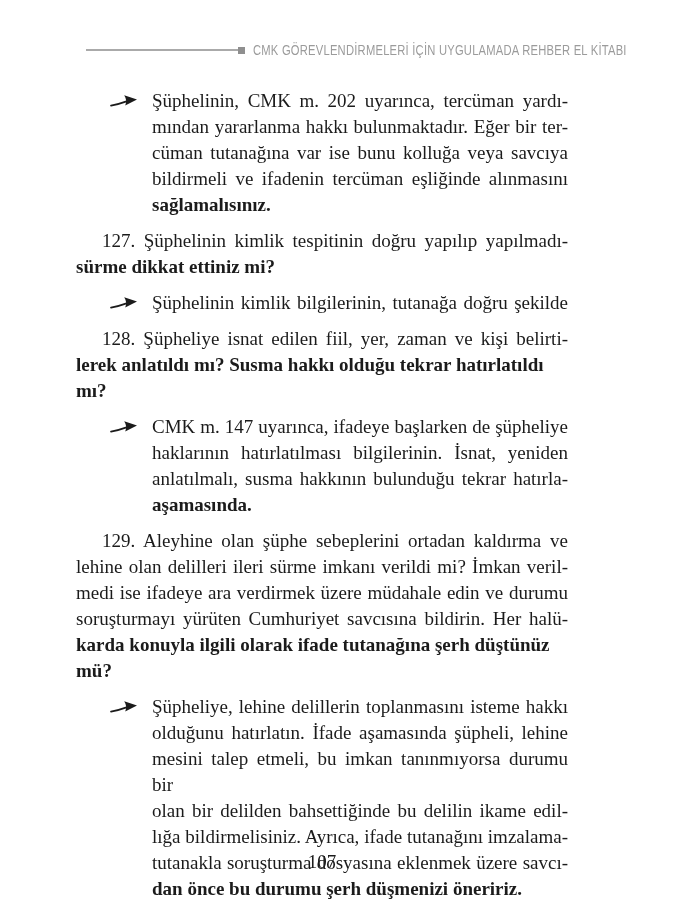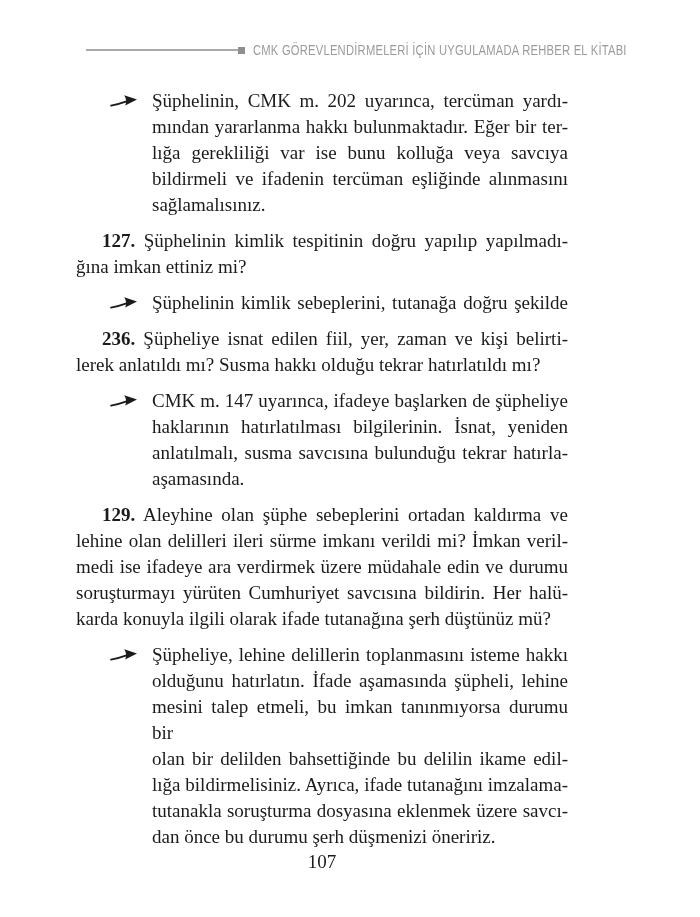--- a/index.html
+++ b/index.html
@@ -53,23 +53,23 @@
   .block.bullet { margin-left: 76px; position: relative; }
   .arrow {
     position: absolute;
     left: -42px;
     top: 4px;
     width: 28px;
     height: 17px;
   }
   .arrow svg { display: block; width: 28px; height: 17px; }
   .line { text-align: justify; text-align-last: justify; }
-  .line.last { text-align: left; text-align-last: auto; }
+  .line.last { text-align: left; text-align-last: auto; font-weight: bold; }
   .line.first { text-indent: 26px; }
-  .num { font-weight: bold; }
+  .num { font-weight: normal; }
   
   .ftr {
     position: absolute;
     left: 76px;
     right: 132px;
     top: 851px;
     text-align: center;
   }
   .pnum { font-size: 19px; color: #1b1b1b; }
 </style>
@@ -86,51 +86,51 @@
   <main class="bodytext" id="content-root">
       <div class="block bullet">
         <span class="arrow">
           <svg viewBox="0 0 28 17" xmlns="http://www.w3.org/2000/svg">
             <path d="M1 13.6 C6 12.8 10.5 11.6 16.5 9.4" fill="none" stroke="#1b1b1b" stroke-width="1.7" stroke-linecap="round"></path>
             <path d="M14.2 3.2 L27 7.6 L15.2 13.4 C16.8 9.8 16.3 6.4 14.2 3.2 Z" fill="#1b1b1b"></path>
           </svg>
         </span>
         <div class="line">Şüphelinin, CMK m. 202 uyarınca, tercüman yardı-</div>
         <div class="line">mından yararlanma hakkı bulunmaktadır. Eğer bir ter-</div>
-        <div class="line">lığa gerekliliği var ise bunu kolluğa veya savcıya</div>
+        <div class="line">cüman tutanağına var ise bunu kolluğa veya savcıya</div>
         <div class="line">bildirmeli ve ifadenin tercüman eşliğinde alınmasını</div>
         <div class="line last">sağlamalısınız.</div>
       </div>
       <div class="block numbered">
         <div class="line first"><span class="num">127.</span> <span>Şüphelinin kimlik tespitinin doğru yapılıp yapılmadı-</span></div>
-        <div class="line last">ğına imkan ettiniz mi?</div>
+        <div class="line last">sürme dikkat ettiniz mi?</div>
       </div>
       <div class="block bullet">
         <span class="arrow">
           <svg viewBox="0 0 28 17" xmlns="http://www.w3.org/2000/svg">
             <path d="M1 13.6 C6 12.8 10.5 11.6 16.5 9.4" fill="none" stroke="#1b1b1b" stroke-width="1.7" stroke-linecap="round"></path>
             <path d="M14.2 3.2 L27 7.6 L15.2 13.4 C16.8 9.8 16.3 6.4 14.2 3.2 Z" fill="#1b1b1b"></path>
           </svg>
         </span>
-        <div class="line">Şüphelinin kimlik sebeplerini, tutanağa doğru şekilde</div>
+        <div class="line">Şüphelinin kimlik bilgilerinin, tutanağa doğru şekilde</div>
       </div>
       <div class="block numbered">
-        <div class="line first"><span class="num">236.</span> <span>Şüpheliye isnat edilen fiil, yer, zaman ve kişi belirti-</span></div>
+        <div class="line first"><span class="num">128.</span> <span>Şüpheliye isnat edilen fiil, yer, zaman ve kişi belirti-</span></div>
         <div class="line last">lerek anlatıldı mı? Susma hakkı olduğu tekrar hatırlatıldı mı?</div>
       </div>
       <div class="block bullet">
         <span class="arrow">
           <svg viewBox="0 0 28 17" xmlns="http://www.w3.org/2000/svg">
             <path d="M1 13.6 C6 12.8 10.5 11.6 16.5 9.4" fill="none" stroke="#1b1b1b" stroke-width="1.7" stroke-linecap="round"></path>
             <path d="M14.2 3.2 L27 7.6 L15.2 13.4 C16.8 9.8 16.3 6.4 14.2 3.2 Z" fill="#1b1b1b"></path>
           </svg>
         </span>
         <div class="line">CMK m. 147 uyarınca, ifadeye başlarken de şüpheliye</div>
         <div class="line">haklarının hatırlatılması bilgilerinin. İsnat, yeniden</div>
-        <div class="line">anlatılmalı, susma savcısına bulunduğu tekrar hatırla-</div>
+        <div class="line">anlatılmalı, susma hakkının bulunduğu tekrar hatırla-</div>
         <div class="line last">aşamasında.</div>
       </div>
       <div class="block numbered">
         <div class="line first"><span class="num">129.</span> <span>Aleyhine olan şüphe sebeplerini ortadan kaldırma ve</span></div>
         <div class="line">lehine olan delilleri ileri sürme imkanı verildi mi? İmkan veril-</div>
         <div class="line">medi ise ifadeye ara verdirmek üzere müdahale edin ve durumu</div>
         <div class="line">soruşturmayı yürüten Cumhuriyet savcısına bildirin. Her halü-</div>
         <div class="line last">karda konuyla ilgili olarak ifade tutanağına şerh düştünüz mü?</div>
       </div>
       <div class="block bullet">

